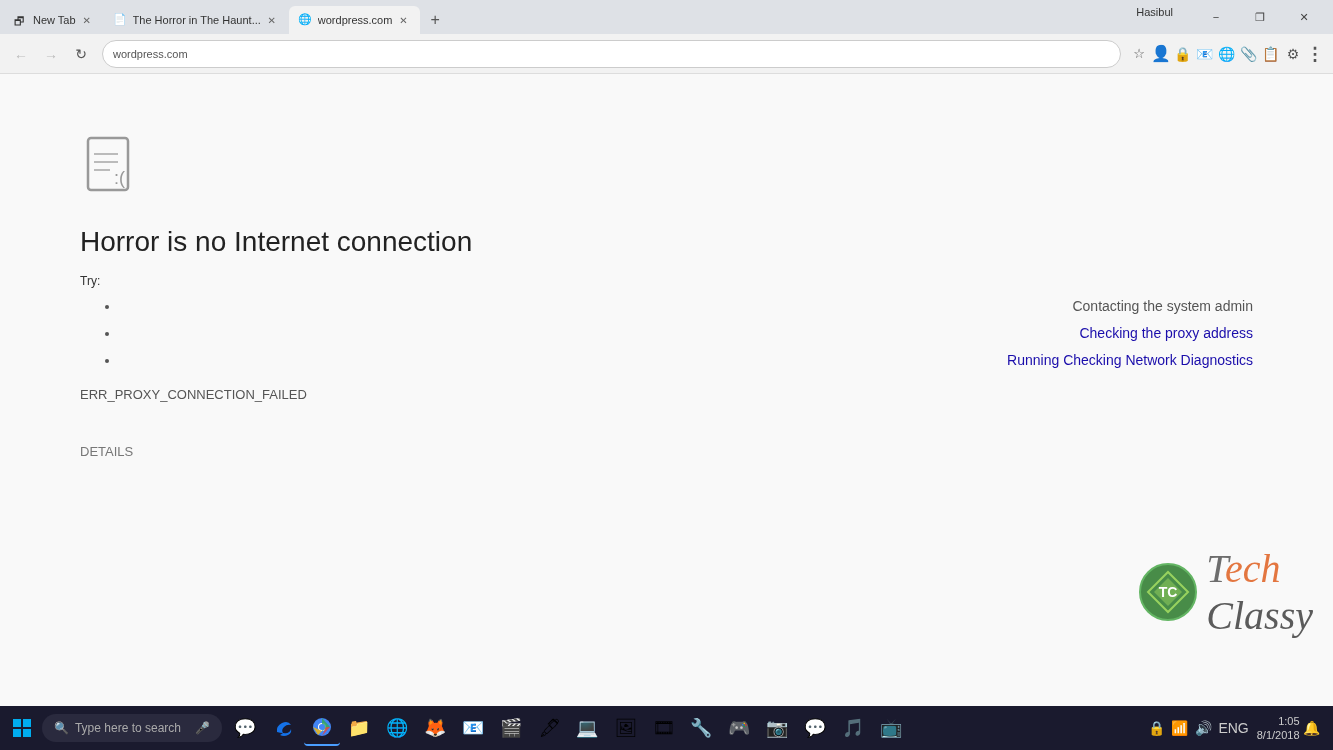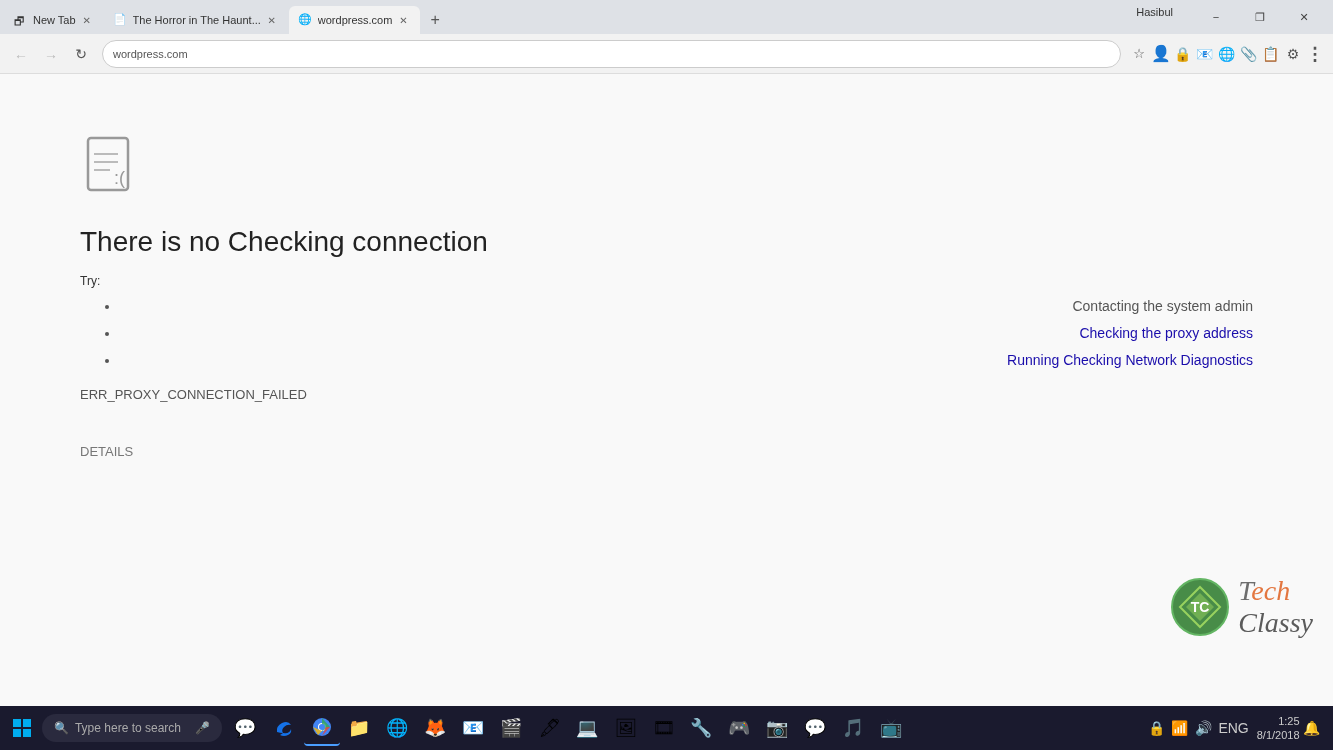--- a/index.html
+++ b/index.html
@@ -227,21 +227,21 @@
       align-items: center;
       gap: 8px;
       opacity: 0.85;
     }
     .watermark-logo {
       width: 60px;
       height: 60px;
     }
     .watermark-text {
       font-family: 'Georgia', serif;
-      font-size: 28px;
+      font-size: 40px;
       color: #555;
       font-style: italic;
     }
     .watermark-text span {
       color: #e06020;
     }
 
     
     .taskbar {
       height: 44px;
@@ -377,21 +377,21 @@
   <div class="page-content" style="flex:1; position:relative;">
     
     <svg class="error-icon" viewBox="0 0 64 64" fill="none" xmlns="http://www.w3.org/2000/svg">
       <rect x="8" y="4" width="40" height="52" rx="3" stroke="#999" stroke-width="2.5" fill="none"></rect>
       <line x1="14" y1="20" x2="38" y2="20" stroke="#bbb" stroke-width="2"></line>
       <line x1="14" y1="28" x2="38" y2="28" stroke="#bbb" stroke-width="2"></line>
       <line x1="14" y1="36" x2="30" y2="36" stroke="#bbb" stroke-width="2"></line>
       <text x="34" y="50" font-size="18" fill="#999">:(</text>
     </svg>
 
-    <h1 class="error-title">There is no Checking connection</h1>
+    <h1 class="error-title">Horror is no Internet connection</h1>
     <p class="try-label">Try:</p>
     <ul class="suggestions">
       <li>
         <span>Contacting the system admin</span>
       </li>
       <li>
         <a href="#">Checking the proxy address</a>
       </li>
       <li>
         <a href="#">Running Checking Network Diagnostics</a>
@@ -470,19 +470,19 @@
     </div>
 
     <div class="taskbar-right">
       <div class="taskbar-icons">
         <span class="taskbar-sys-icon">🔒</span>
         <span class="taskbar-sys-icon">📶</span>
         <span class="taskbar-sys-icon">🔊</span>
         <span class="taskbar-sys-icon">ENG</span>
       </div>
       <div class="taskbar-time">
-        <div>1:25</div>
+        <div>1:05</div>
         <div>8/1/2018</div>
       </div>
       <span class="taskbar-sys-icon">🔔</span>
     </div>
   </div>
 </div>
 
 </body></html>

